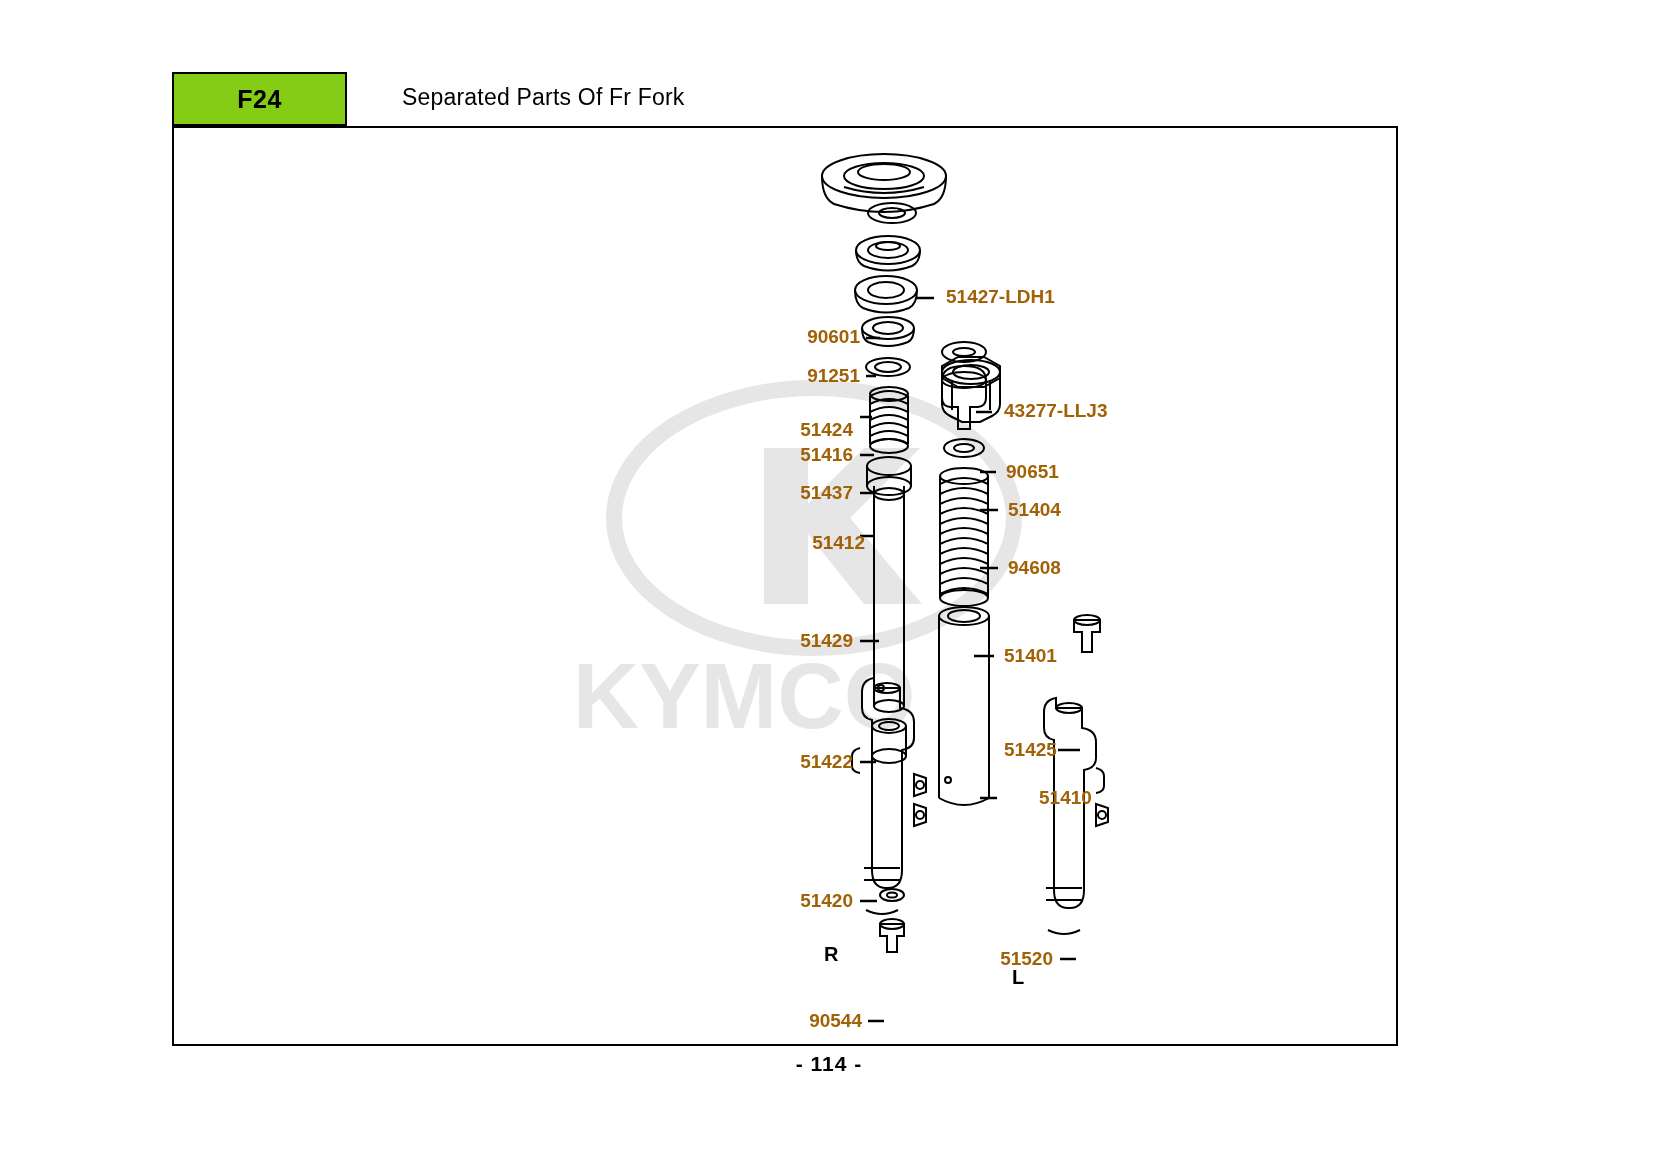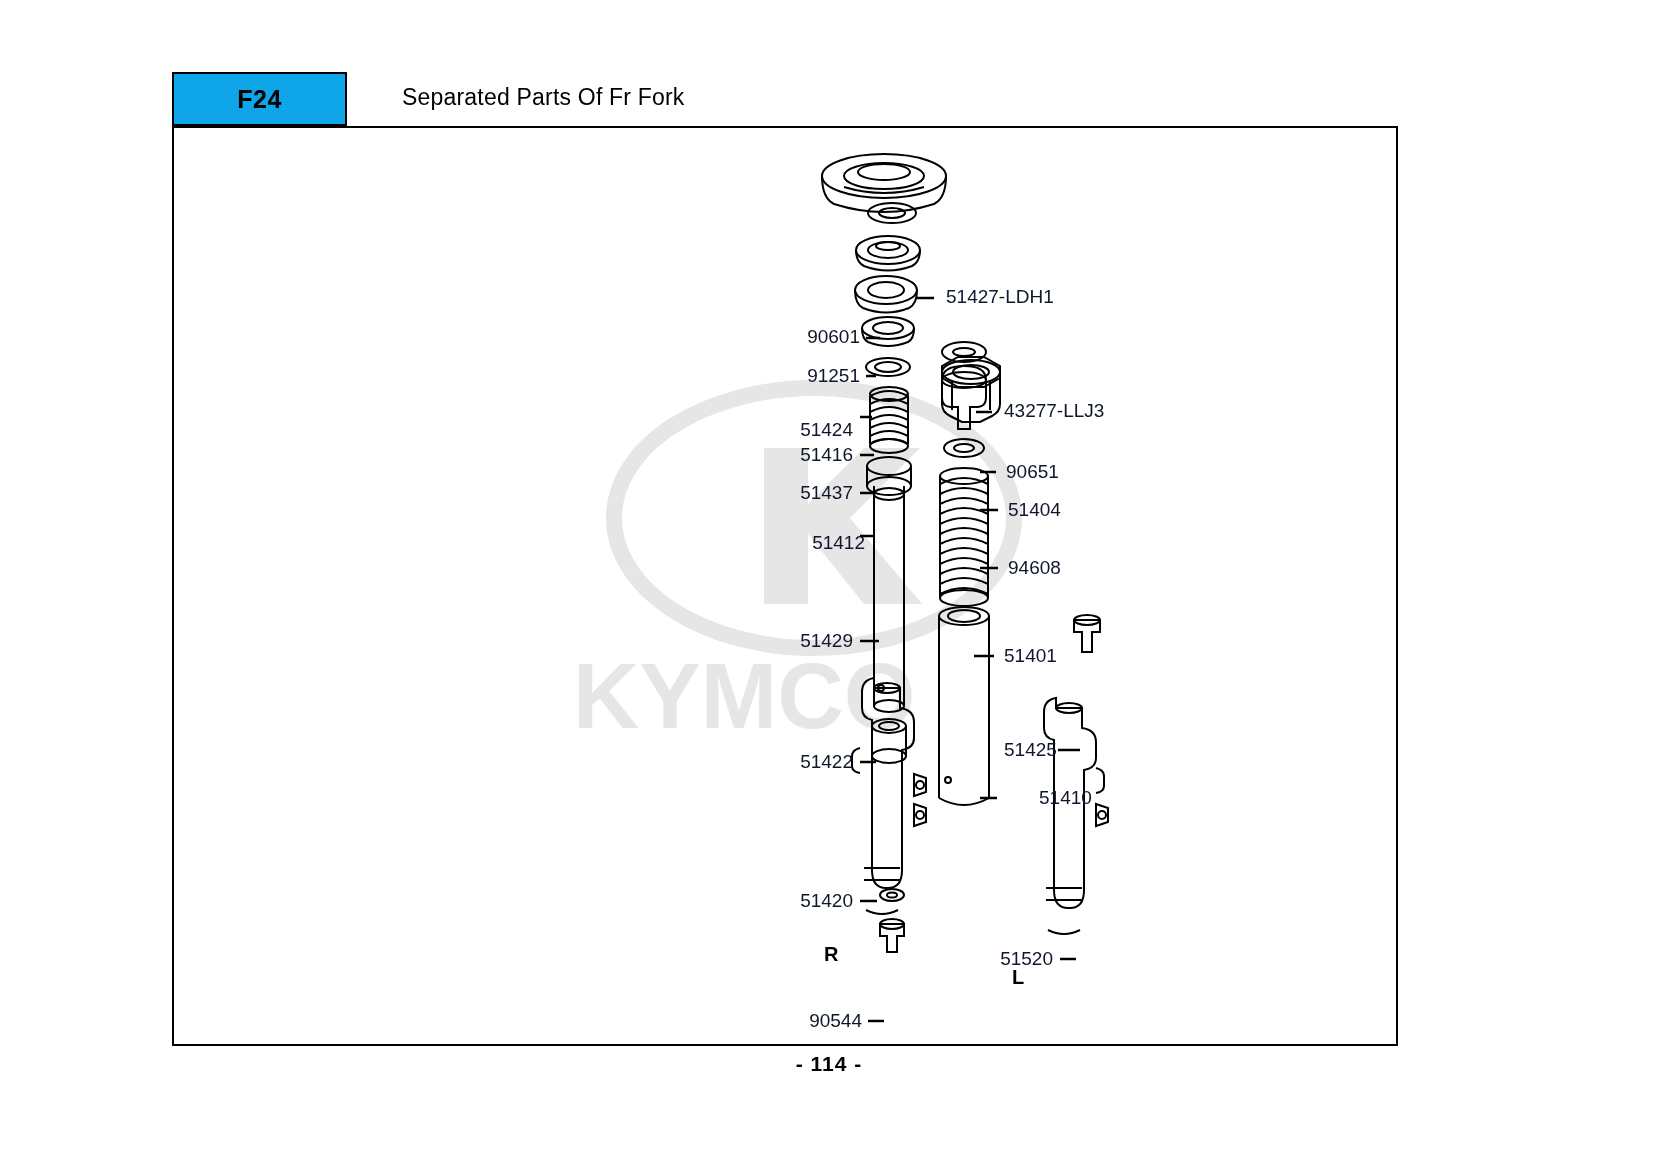--- a/index.html
+++ b/index.html
@@ -27,21 +27,21 @@
     position: absolute;
     left: 172px;
     top: 72px;
     width: 175px;
     height: 54px;
     border: 2px solid #000;
     box-sizing: border-box;
     display: flex;
     align-items: center;
     justify-content: center;
-    background: #0ea5e9;
+    background: #84cc16;
   }
   .header-code-box span {
     font-size: 25px;
     font-weight: bold;
     letter-spacing: 0.5px;
     color: #000;
   }
   .header-title {
     position: absolute;
     left: 402px;
@@ -83,22 +83,22 @@
     left: 0; top: 0;
     width: 100%;
     height: 100%;
     pointer-events: none;
   }
 
   
   .callout {
     position: absolute;
     font-size: 19px;
-    font-weight: normal;
-    color: #0f172a;
+    font-weight: bold;
+    color: #a16207;
     white-space: nowrap;
     line-height: 1;
   }
   .callout.right { text-align: right; }
 
   .side-letter {
     position: absolute;
     font-size: 20px;
     font-weight: bold;
     color: #000;

